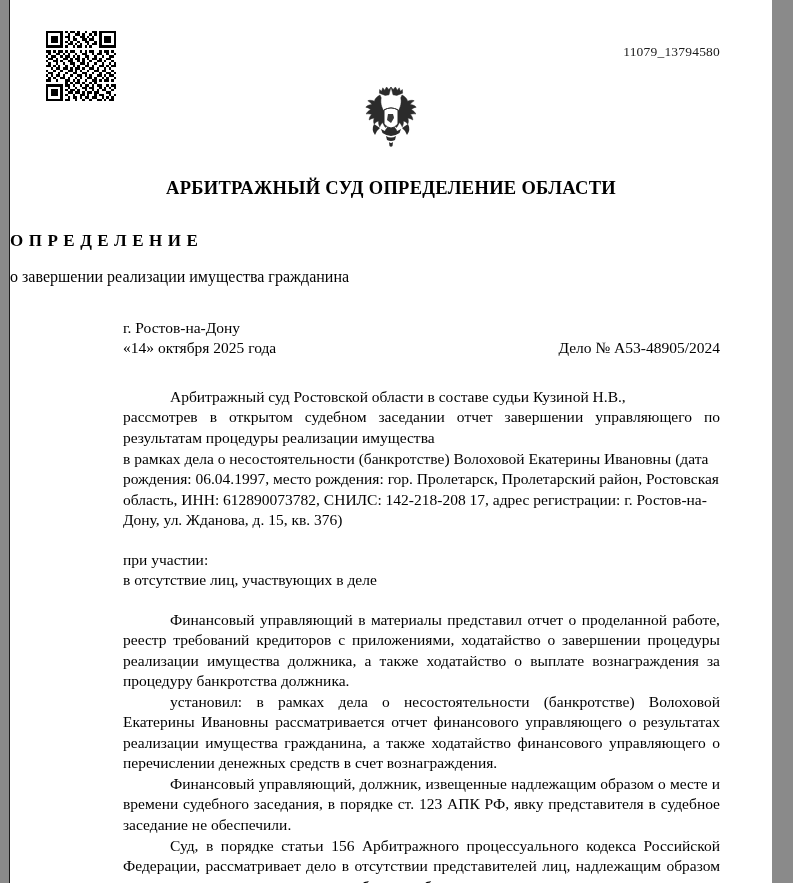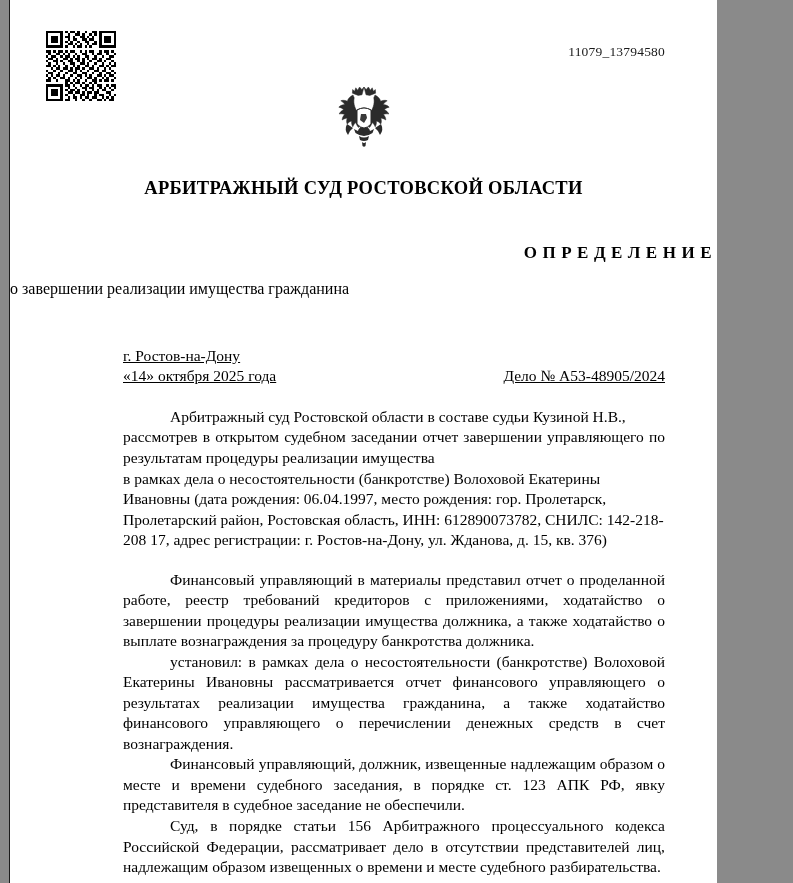--- a/index.html
+++ b/index.html
@@ -11,21 +11,21 @@
   body {
     width: 793px;
     height: 883px;
     overflow: hidden;
     font-family: "Liberation Serif", "DejaVu Serif", serif;
   }
   .page {
     position: absolute;
     left: 9px;
     top: 0;
-    width: 708px;
+    width: 763px;
     height: 883px;
     background: #ffffff;
     box-sizing: border-box;
     overflow: hidden;
     border-left: 1px solid #1c1c1c;
   }
   .doc-head {
     position: relative;
     height: 78px;
   }
@@ -58,40 +58,39 @@
   }
   .court-title {
     text-align: center;
     font-weight: bold;
     font-size: 18.5px;
     letter-spacing: 0.3px;
     color: #000;
     margin-top: 26px;
   }
   .determination {
-    text-align: right;
+    text-align: left;
     font-weight: bold;
     font-size: 17px;
     letter-spacing: 5.5px;
-    margin-top: 44px;
+    margin-top: 32px;
     color: #000;
   }
   .subtitle {
     text-align: left;
     font-size: 16px;
     margin-top: 17px;
     color: #000;
   }
   .meta {
-    margin-top: 48px;
+    margin-top: 32px;
     padding: 0 52px 0 113px;
     font-size: 15.5px;
     line-height: 1.32;
     color: #000;
-    text-decoration: underline;
   }
   .meta-row {
     display: flex;
     justify-content: space-between;
     align-items: baseline;
   }
   .body-text {
     padding: 0 52px 0 113px;
     font-size: 15.5px;
     line-height: 1.325;
@@ -103,21 +102,21 @@
     margin: 0;
   }
   .p-left {
     text-align: left;
     margin: 0;
   }
   .indent {
     text-indent: 47px;
   }
   .gap-block { margin-top: 19px; }
-  .gap-small { margin-top: 20px; }
+  .gap-small { margin-top: 28px; }
 </style>
 </head>
 <body>
 
 <div class="page">
 
   <div class="doc-head">
 
     <div class="qr">
       <svg viewBox="0 0 29 29" width="70" height="70" shape-rendering="crispEdges" aria-label="QR code">
@@ -394,21 +393,21 @@
           <path d="M29 58 q2 2 4 0 l-0.5 4 q-1.5 1.5-3 0z"></path>
         </g>
         <g fill="#2b2b2b">
           <path d="M14 40 q-3 6 1 11 2-5 5-7z"></path>
           <path d="M48 40 q3 6-1 11 -2-5-5-7z"></path>
         </g>
       </svg>
     </span>
   </div>
 
-  <div class="court-title">АРБИТРАЖНЫЙ СУД РОСТОВСКОЙ ОБЛАСТИ</div>
+  <div class="court-title">АРБИТРАЖНЫЙ СУД ОПРЕДЕЛЕНИЕ ОБЛАСТИ</div>
 
   <div class="determination">ОПРЕДЕЛЕНИЕ</div>
 
   <div class="subtitle">о завершении реализации имущества гражданина</div>
 
   <div class="meta">
     <div class="meta-row">
       <span>г. Ростов-на-Дону</span>
       <span></span>
     </div>
@@ -419,20 +418,24 @@
   </div>
 
   <div class="body-text">
 
     <div class="gap-small">
       <p class="p-left indent">Арбитражный суд Ростовской области  в составе  судьи Кузиной Н.В.,</p>
       <p class="p-just">рассмотрев в открытом судебном заседании отчет завершении управляющего по результатам процедуры реализации имущества</p>
       <p class="p-left">в рамках дела о несостоятельности (банкротстве)  Волоховой Екатерины Ивановны (дата рождения: 06.04.1997, место рождения: гор. Пролетарск, Пролетарский район, Ростовская область, ИНН: 612890073782, СНИЛС: 142-218-208 17, адрес регистрации: г. Ростов-на-Дону, ул. Жданова, д. 15, кв. 376)</p>
     </div>
 
+    <div class="gap-block">
+      <p class="p-left">при участии:</p>
+      <p class="p-left">в отсутствие лиц, участвующих в деле</p>
+    </div>
 
     <div class="gap-block">
       <p class="p-just indent">Финансовый управляющий  в материалы представил отчет о проделанной работе, реестр требований кредиторов с приложениями, ходатайство о завершении процедуры реализации имущества должника, а также ходатайство о выплате вознаграждения за процедуру банкротства должника.</p>
       <p class="p-just indent">установил: в рамках дела о несостоятельности (банкротстве) Волоховой Екатерины Ивановны рассматривается отчет финансового управляющего о результатах реализации имущества гражданина, а также ходатайство финансового управляющего о перечислении денежных средств в счет вознаграждения.</p>
       <p class="p-just indent">Финансовый управляющий, должник, извещенные надлежащим образом о месте и времени судебного заседания, в порядке ст. 123 АПК РФ, явку представителя в судебное заседание не обеспечили.</p>
       <p class="p-just indent">Суд, в порядке статьи 156 Арбитражного процессуального кодекса Российской Федерации, рассматривает дело в отсутствии представителей лиц, надлежащим образом извещенных о времени и месте судебного разбирательства.</p>
 
     </div>
 
   </div>

